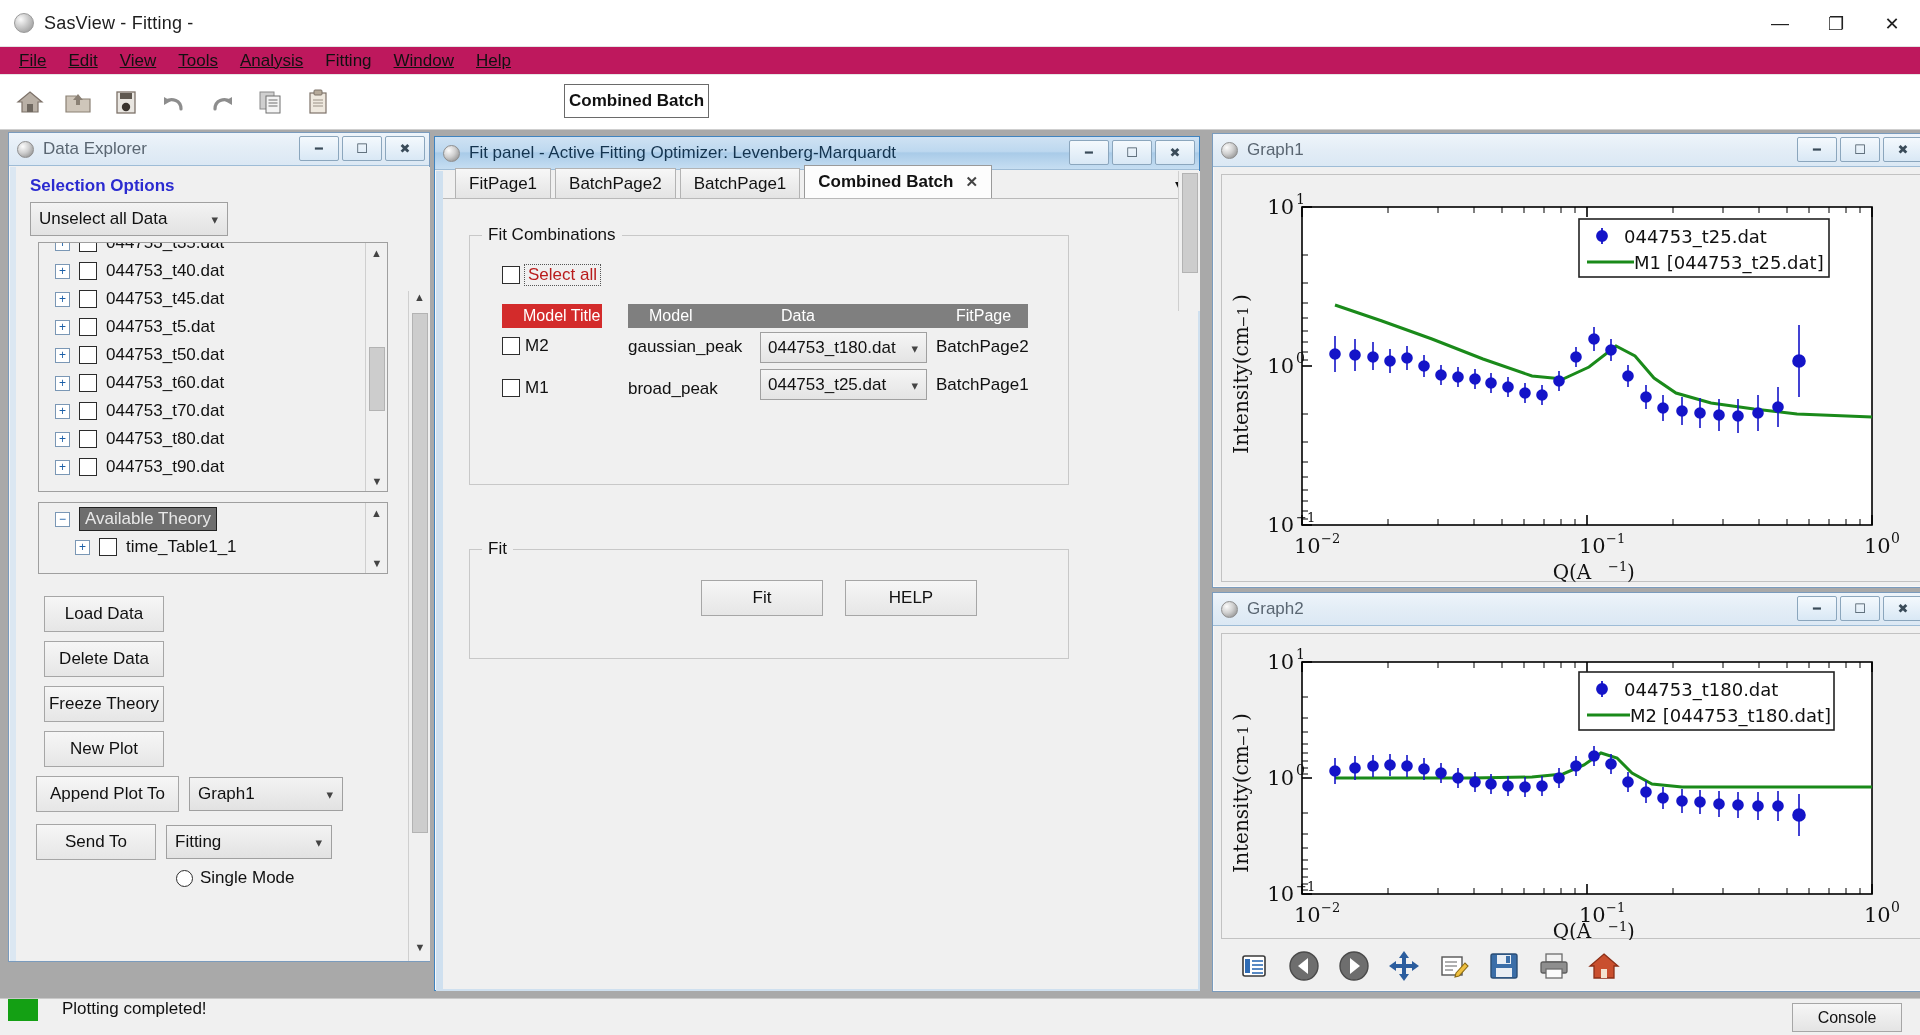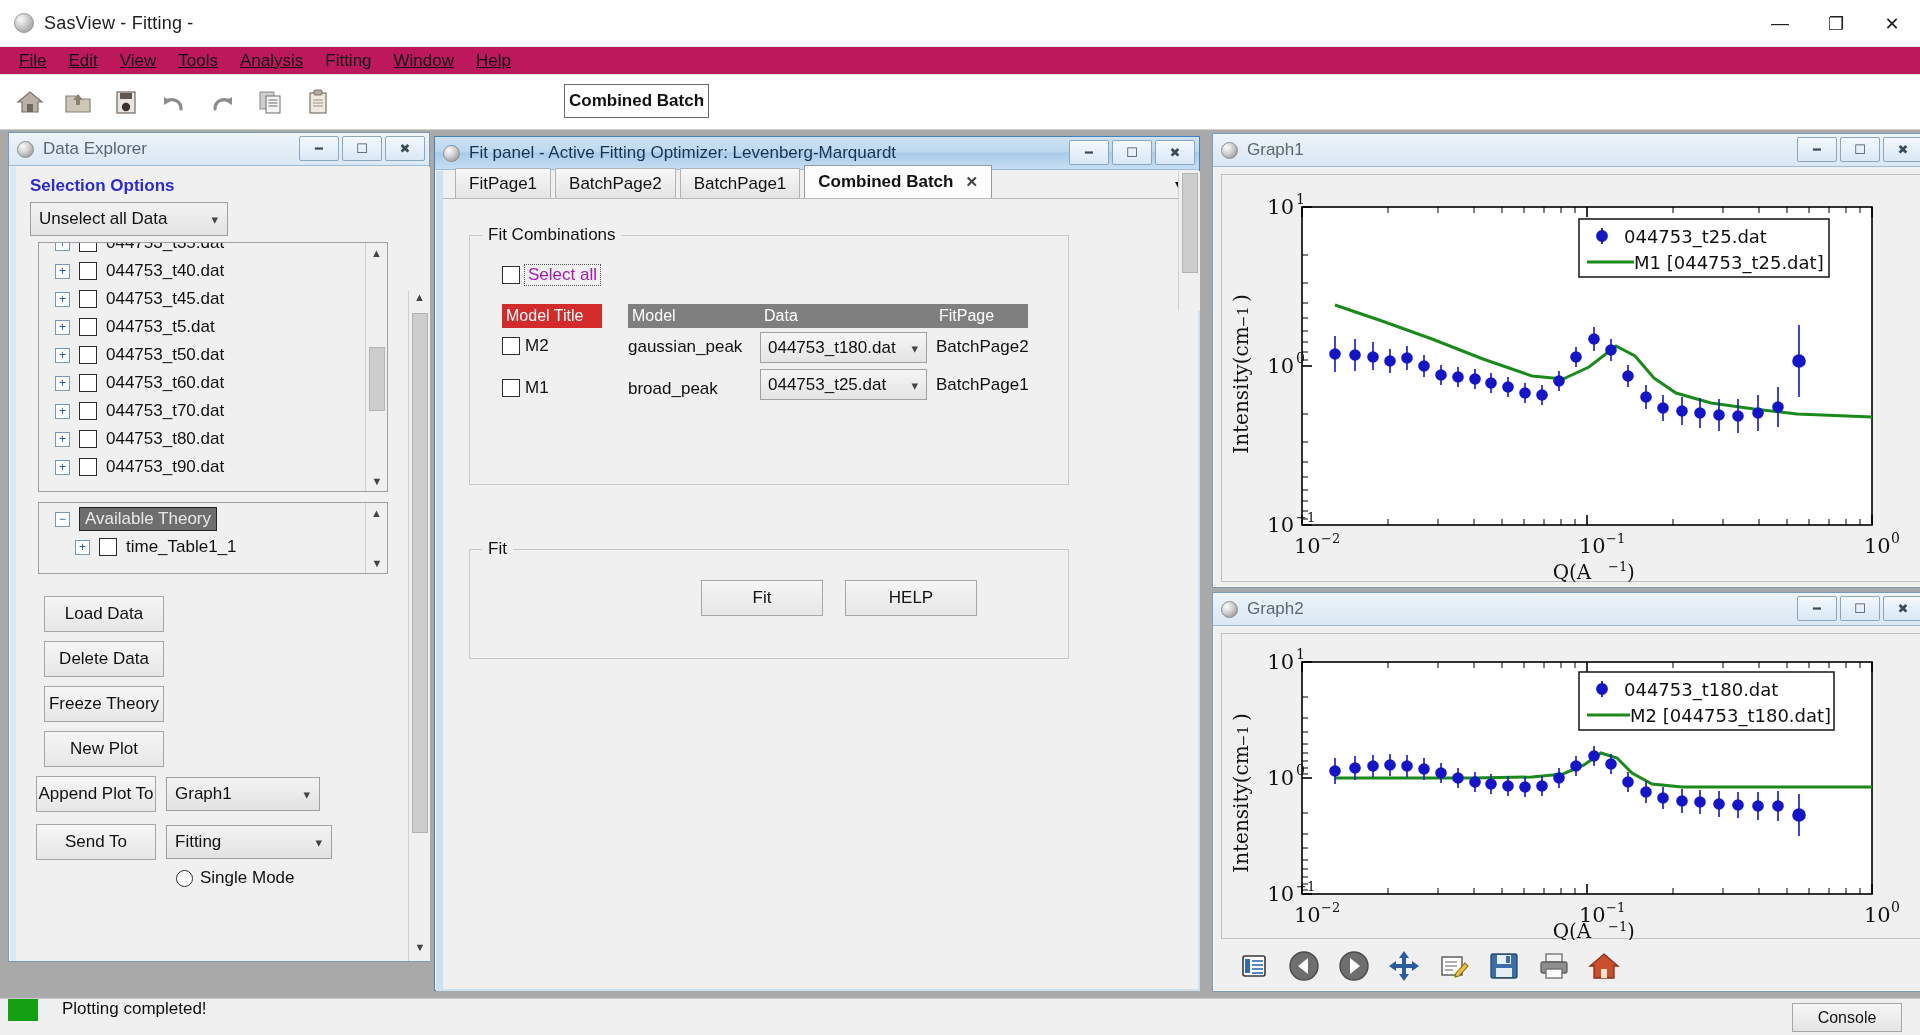--- a/index.html
+++ b/index.html
@@ -98,21 +98,21 @@
      border-bottom:none; margin-right:4px; cursor:default;}
   .fp-tab.active{ background:#fdfdfd; font-weight:bold; border-color:#9a9a9a; height:33px;}
   .tab-x{ margin-left:12px; color:#444; font-size:15px;}
   .tab-dd{ position:absolute; right:12px; bottom:5px; font-size:14px; color:#111;}
   .gbox{ position:absolute; border:1px solid #c8c8c8;}
   .gbox > .legend{ position:absolute; top:-11px; left:12px; background:#f0f0f0; padding:0 6px;
      font-size:17px; color:#111;}
   #fit-comb{ left:26px; top:64px; width:600px; height:250px;}
   #fit-group{ left:26px; top:378px; width:600px; height:110px;}
   .chk{ width:18px;height:18px;border:1.5px solid #2d2d2d;background:#fff;display:inline-block;}
-  .col-head{ height:24px; display:flex;align-items:center;padding-left:4px; color:#fff; font-size:16px;}
+  .col-head{ height:24px; display:flex;align-items:center;padding-left:21px; color:#fff; font-size:16px;}
   .col-model-title{ background:#d32b2b; }
   .col-grey{ background:#7f7f7f;}
   .dd{ border:1px solid #a0a0a0; background:linear-gradient(to bottom,#f5f5f5,#e4e4e4);
      height:31px; display:flex;align-items:center;padding-left:7px;font-size:17px;color:#111;
      position:relative;cursor:default;}
   .dd .chev{ position:absolute; right:8px; top:8px; font-size:13px; color:#444;}
   
   #graph1{ left:1212px; top:3px; width:716px; height:455px;}
   #graph2{ left:1212px; top:462px; width:716px; height:400px;}
   .plotcanvas{ background:#f0f0f0; border:1px solid #c2c2c2; position:absolute;}
@@ -302,21 +302,21 @@
           <div class="arr" style="position:absolute;bottom:0;width:22px;">▼</div>
         </div>
       </div>
 
       <div class="btn de-btn" style="margin-top:22px">Load Data</div>
       <div class="btn de-btn" style="margin-top:9px">Delete Data</div>
       <div class="btn de-btn" style="margin-top:9px">Freeze Theory</div>
       <div class="btn de-btn" style="margin-top:9px">New Plot</div>
 
       <div style="display:flex;align-items:center;margin-left:20px;margin-top:9px;">
-        <div class="btn" style="width:120px;height:36px;overflow:hidden;white-space:nowrap;">Append Plot To</div>
+        <div class="btn" style="width:143px;height:36px;overflow:hidden;white-space:nowrap;">Append Plot To</div>
         <div class="combo" style="width:154px;margin-left:10px;">
           <span>Graph1</span>
           <span class="chev">▾</span>
         </div>
       </div>
 
       <div style="display:flex;align-items:center;margin-left:20px;margin-top:12px;">
         <div class="btn" style="width:120px;height:36px;">Send To</div>
         <div class="combo" style="width:166px;margin-left:10px;">
           <span>Fitting</span>
@@ -364,21 +364,21 @@
           <span class="tab-x">✕</span>
         </div>
         <div class="tab-dd">▼</div>
       </div>
 
       <div class="gbox" id="fit-comb">
         <div class="legend">Fit Combinations</div>
 
         <div style="position:absolute;left:32px;top:28px;display:flex;align-items:center;">
           <span class="chk"></span>
-          <span style="margin-left:4px;border:1px dotted #555;padding:0 3px;font-size:17px;color:#a21caf;">Select all</span>
+          <span style="margin-left:4px;border:1px dotted #555;padding:0 3px;font-size:17px;color:#b91c1c;">Select all</span>
         </div>
 
         <div style="position:absolute;left:32px;top:68px;width:100px;" class="col-head col-model-title">Model Title</div>
         <div style="position:absolute;left:158px;top:68px;width:147px;" class="col-head col-grey">Model</div>
         <div style="position:absolute;left:290px;top:68px;width:192px;" class="col-head col-grey">Data</div>
         <div style="position:absolute;left:465px;top:68px;width:93px;" class="col-head col-grey">FitPage</div>
 
         <div style="position:absolute;left:32px;top:100px;display:flex;align-items:center;">
           <span class="chk"></span>
           <span style="margin-left:5px;font-size:17px;color:#111;">M2</span>

